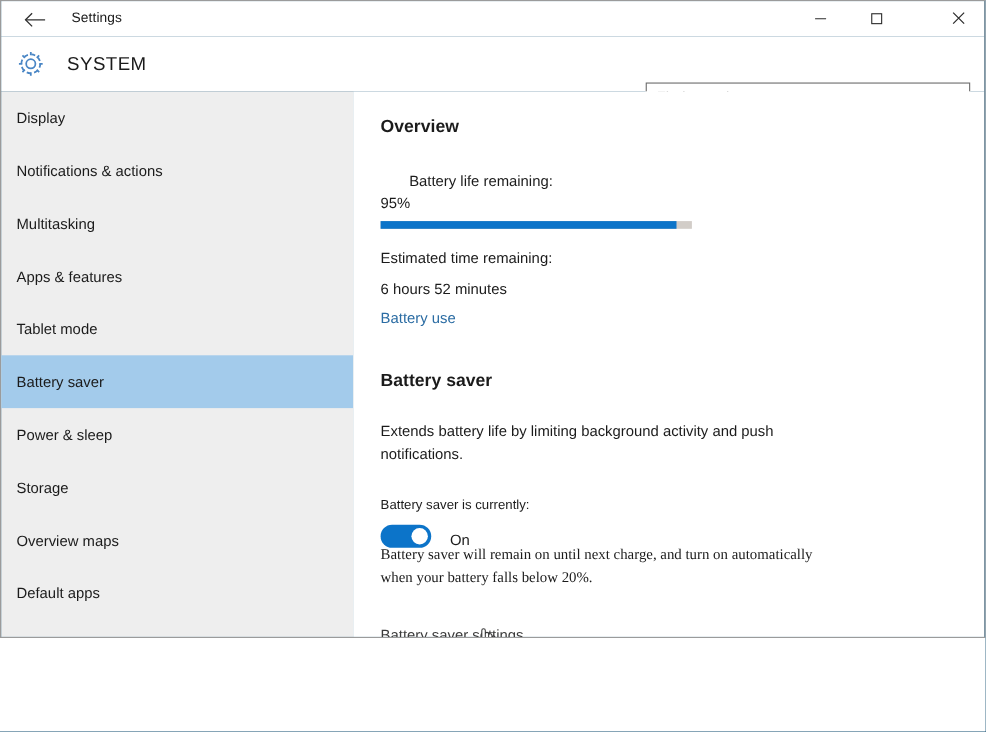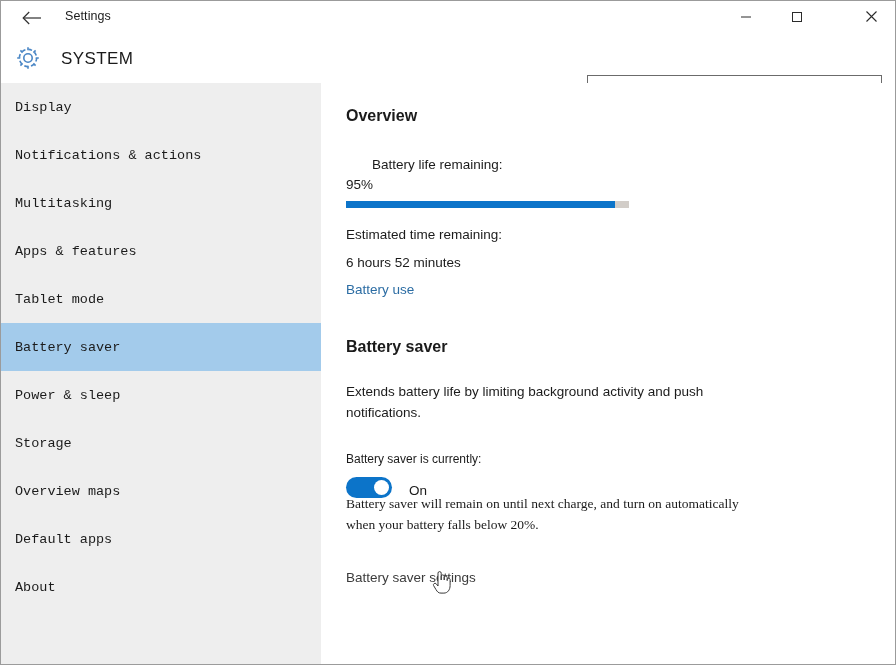--- a/index.html
+++ b/index.html
@@ -7,21 +7,21 @@
     padding: 0;
     background: #ffffff;
   }
   body {
     font-family: "Liberation Sans", sans-serif;
     -webkit-font-smoothing: antialiased;
   }
   #window {
     position: relative;
     width: 896px;
-    height: 665px;
+    height: 580px;
     background: #0c4a6e;
     border: 1px solid #9b9b9b;
     box-sizing: border-box;
     overflow: hidden;
   }
   
   #titlebar {
     position: absolute;
     left: 0; top: 0;
     width: 100%;
@@ -126,21 +126,20 @@
   .nav-item {
     position: relative;
     height: 48px;
     display: flex;
     align-items: center;
     padding-left: 14px;
     font-size: 13.5px;
     color: #1b1b1b;
     cursor: default;
     box-sizing: border-box;
-    font-family: Liberation Mono, monospace;
   }
   .nav-item.selected {
     background: #a3cbeb;
   }
 
   #content {
     position: absolute;
     left: 320px; top: 0;
     right: 0; bottom: 0;
     background: #ffffff;

